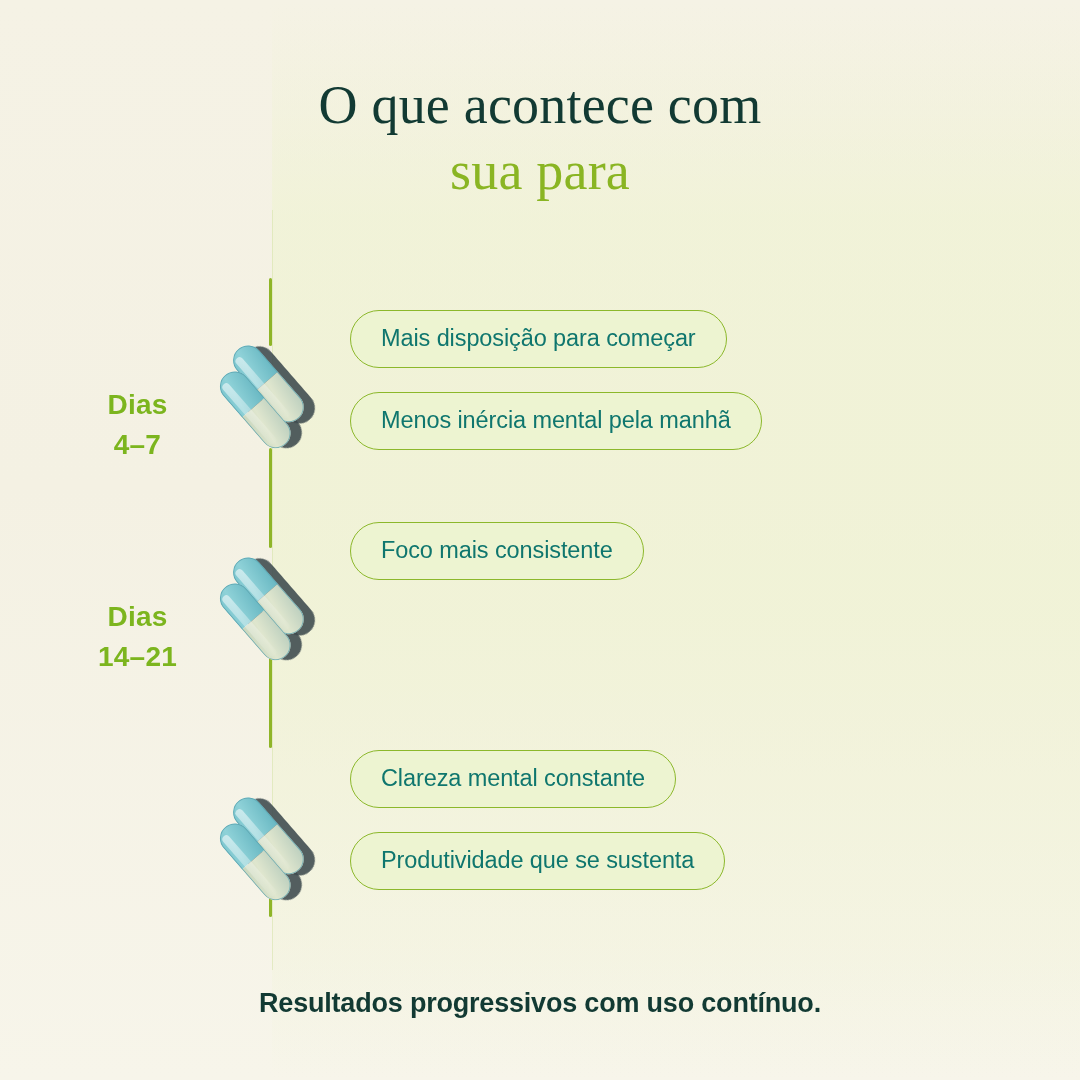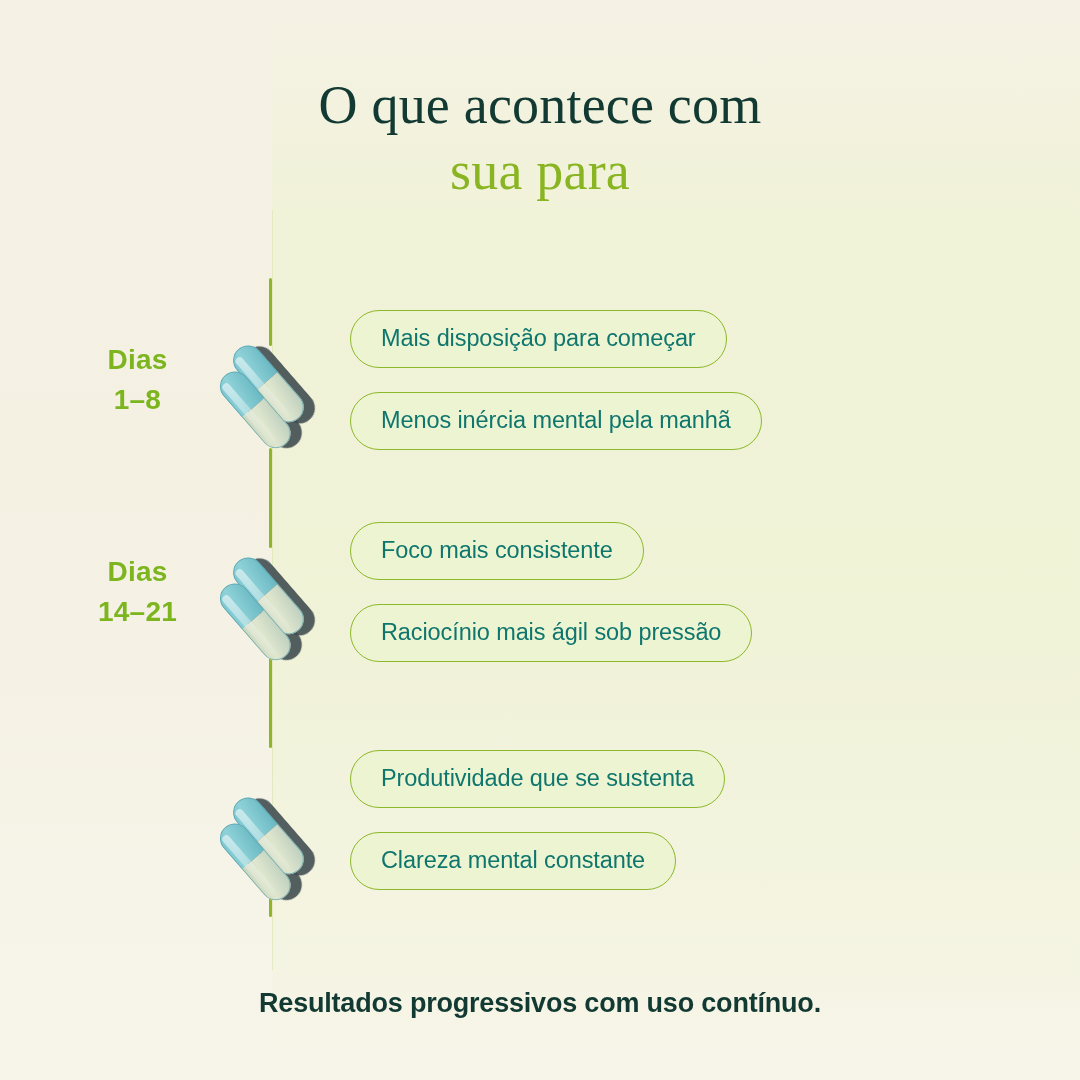--- a/index.html
+++ b/index.html
@@ -93,20 +93,21 @@
   .stage-label {
     position: absolute;
     left: 40px;
     width: 195px;
     text-align: center;
     color: #7cb51e;
     font-weight: 700;
     font-size: 28px;
     line-height: 40px;
     letter-spacing: 0.2px;
+    margin-top: 45px;
   }
   .stage-1 .stage-label { top: 30px; }
   .stage-2 .stage-label { top: 30px; }
   .stage-3 .stage-label { top: 50px; }
 
   
   .capsules {
     position: absolute;
     left: 222px;
     width: 110px;
@@ -222,21 +223,21 @@
   </div>
 
   <div class="axis-seg seg-a"></div>
   <div class="axis-seg seg-b"></div>
   <div class="axis-seg seg-c"></div>
   <div class="axis-seg seg-d"></div>
 
   <div class="stage stage-1">
     <div class="stage-label">
       <div>Dias</div>
-      <div>1–8</div>
+      <div>4–7</div>
     </div>
     <div class="capsules">
       <div class="cap-group">
         <div class="cap-shadow cap-a-sh"></div>
         <div class="cap-shadow cap-b-sh"></div>
         <div class="cap cap-a">
           <div class="cap-top-half"></div>
             <div class="cap-bot-half"></div>
           <div class="cap-gloss"></div>
             <div class="cap-rim"></div>
@@ -273,21 +274,20 @@
         <div class="cap cap-b">
           <div class="cap-top-half"></div>
             <div class="cap-bot-half"></div>
           <div class="cap-gloss"></div>
             <div class="cap-rim"></div>
         </div>
       </div>
     </div>
     <div class="pill-col">
       <div class="pill-row"><span class="pill">Foco mais consistente</span></div>
-      <div class="pill-row"><span class="pill">Raciocínio mais ágil sob pressão</span></div>
     </div>
   </div>
 
   <div class="stage stage-3">
     <div class="capsules">
       <div class="cap-group">
         <div class="cap-shadow cap-a-sh"></div>
         <div class="cap-shadow cap-b-sh"></div>
         <div class="cap cap-a">
           <div class="cap-top-half"></div>
@@ -297,20 +297,20 @@
         </div>
         <div class="cap cap-b">
           <div class="cap-top-half"></div>
             <div class="cap-bot-half"></div>
           <div class="cap-gloss"></div>
             <div class="cap-rim"></div>
         </div>
       </div>
     </div>
     <div class="pill-col">
+      <div class="pill-row"><span class="pill">Clareza mental constante</span></div>
       <div class="pill-row"><span class="pill">Produtividade que se sustenta</span></div>
-      <div class="pill-row"><span class="pill">Clareza mental constante</span></div>
     </div>
   </div>
 
   <div class="footer">Resultados progressivos com uso contínuo.</div>
 
 </div>
 
 </body></html>

